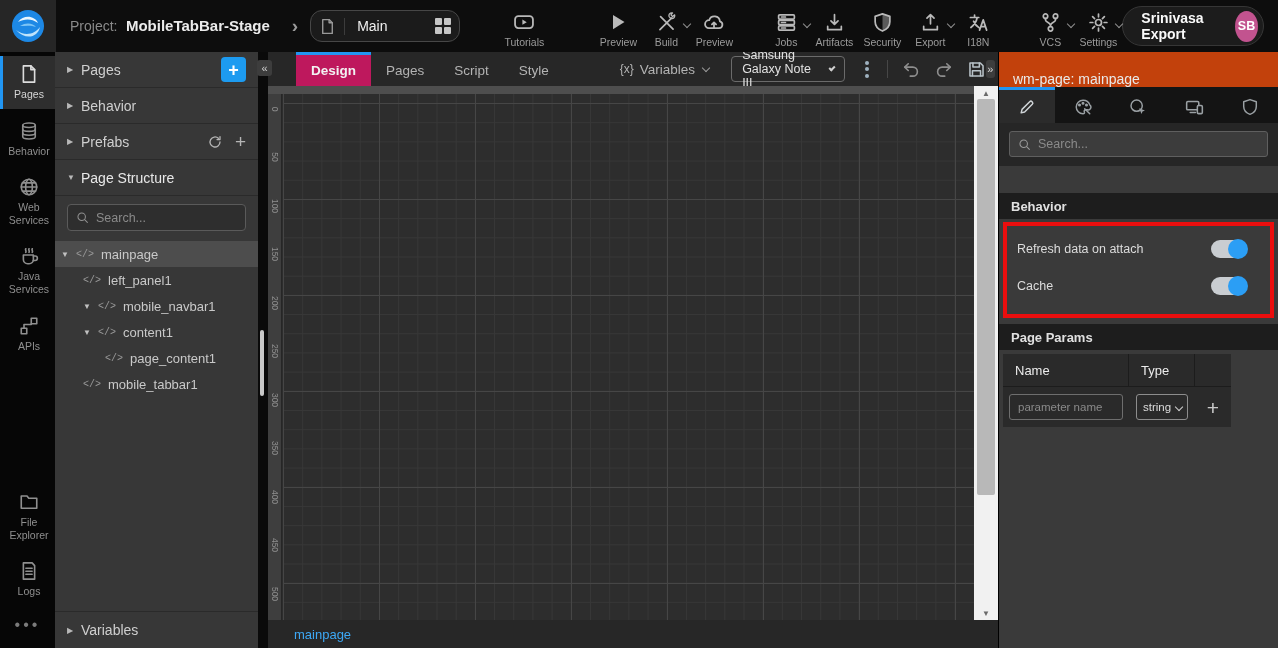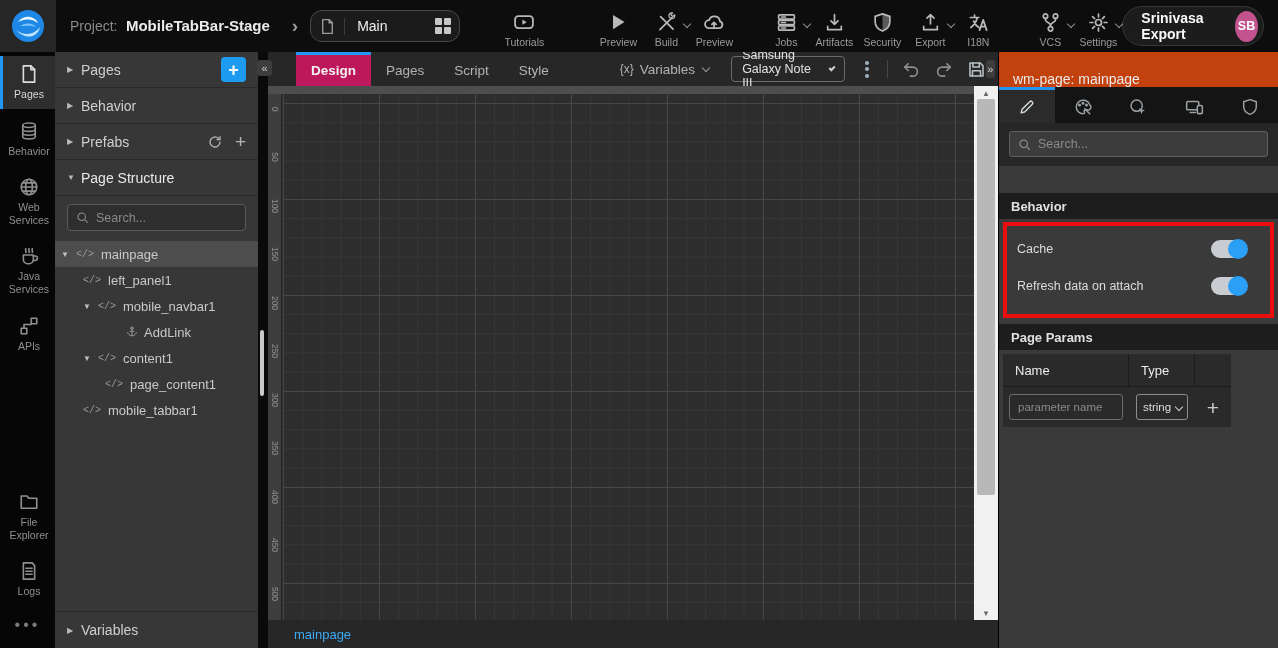--- a/index.html
+++ b/index.html
@@ -434,29 +434,20 @@
       </div>
       <div class="tree-row" style="padding-left:28px">
         <span class="code">&lt;/&gt;</span>
         <span>left_panel1</span>
       </div>
       <div class="tree-row" style="padding-left:28px">
         <span class="tri">▼</span>
         <span class="code">&lt;/&gt;</span>
         <span>mobile_navbar1</span>
       </div>
-      <div class="tree-row" style="padding-left:71px">
-        <span class="anchor-ic">
-          <svg class="icn" width="12" height="12" viewBox="0 0 16 16">
-              <circle cx="8" cy="2.8" r="1.6"></circle>
-              <path d="M8 4.4V13M8 13c-3.2 0-5.3-2-5.8-4.2M8 13c3.2 0 5.3-2 5.8-4.2M5.4 7h5.2"></path>
-            </svg>
-        </span>
-        <span>AddLink</span>
-      </div>
       <div class="tree-row" style="padding-left:28px">
         <span class="tri">▼</span>
         <span class="code">&lt;/&gt;</span>
         <span>content1</span>
       </div>
       <div class="tree-row" style="padding-left:50px">
         <span class="code">&lt;/&gt;</span>
         <span>page_content1</span>
       </div>
       <div class="tree-row" style="padding-left:28px">
@@ -606,25 +597,25 @@
     </div>
 
     <div class="pr-gap"></div>
 
     <div class="sec-header">
       <span>Behavior</span>
     </div>
     <div class="behavior-body">
       <div class="hl-box">
         <div class="tog-row">
+          <span class="tog-lbl">Refresh data on attach</span>
+          <span class="toggle on"></span>
+        </div>
+        <div class="tog-row">
           <span class="tog-lbl">Cache</span>
-          <span class="toggle on"></span>
-        </div>
-        <div class="tog-row">
-          <span class="tog-lbl">Refresh data on attach</span>
           <span class="toggle on"></span>
         </div>
       </div>
     </div>
 
     <div class="sec-header">
       <span>Page Params</span>
     </div>
     <div class="params-body">
       <div class="pp-table">

